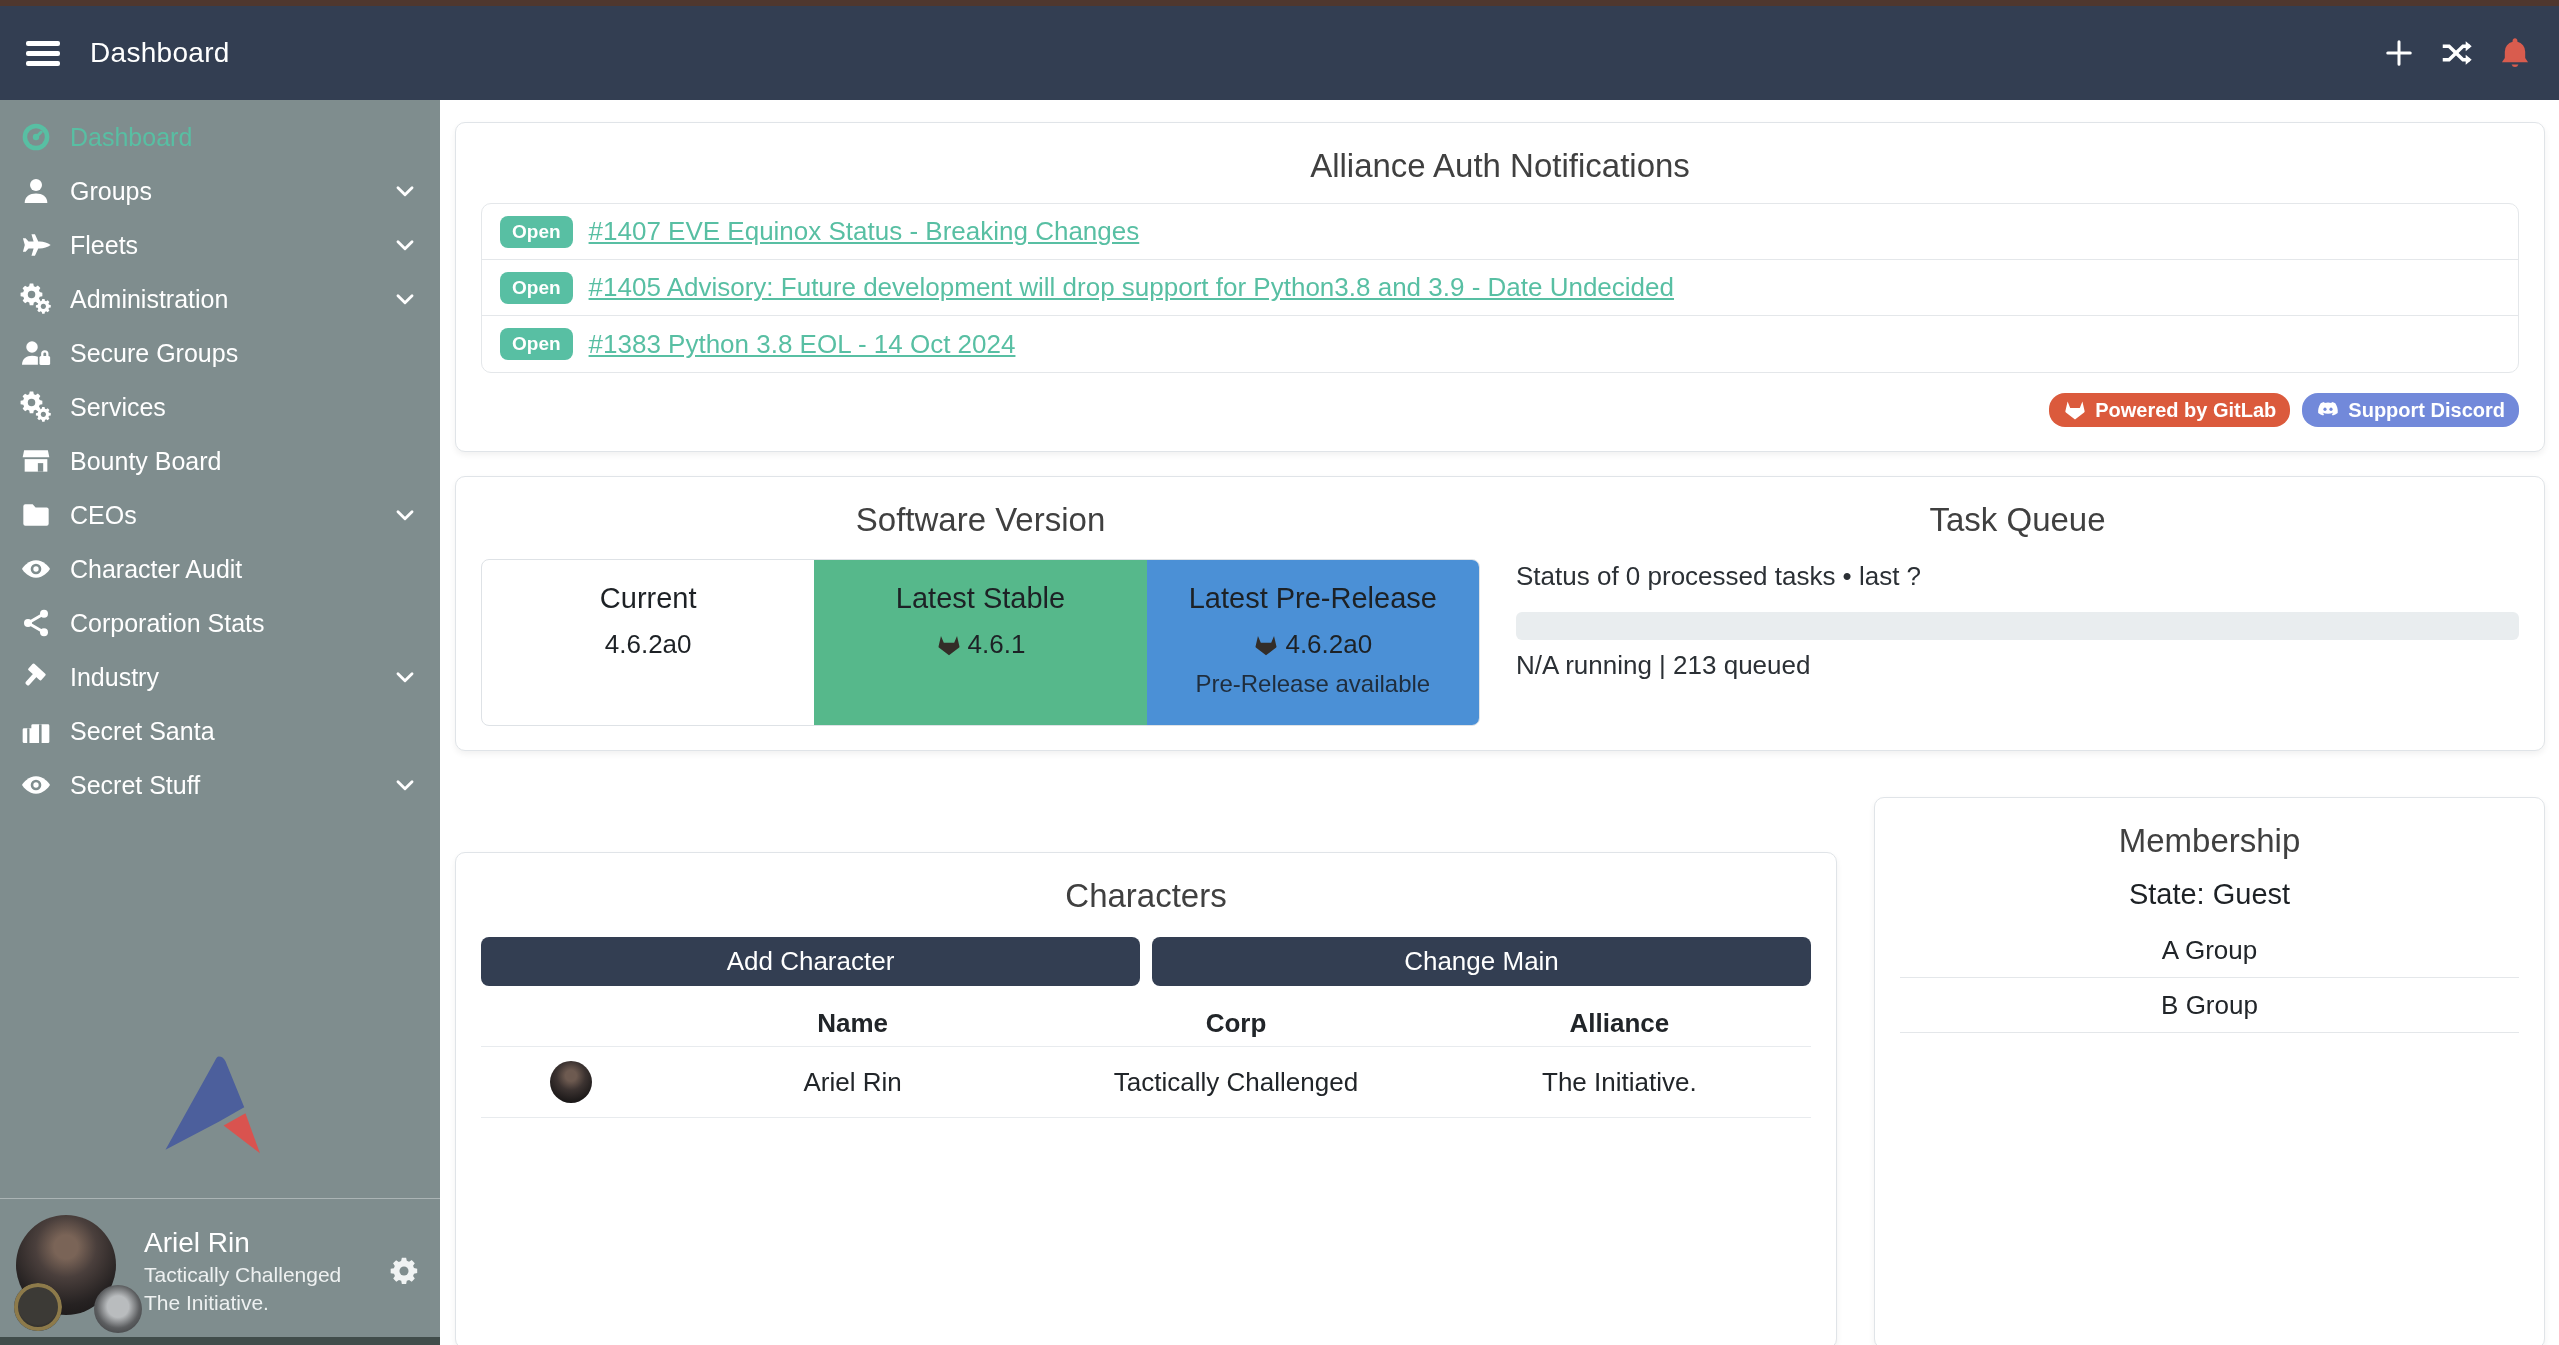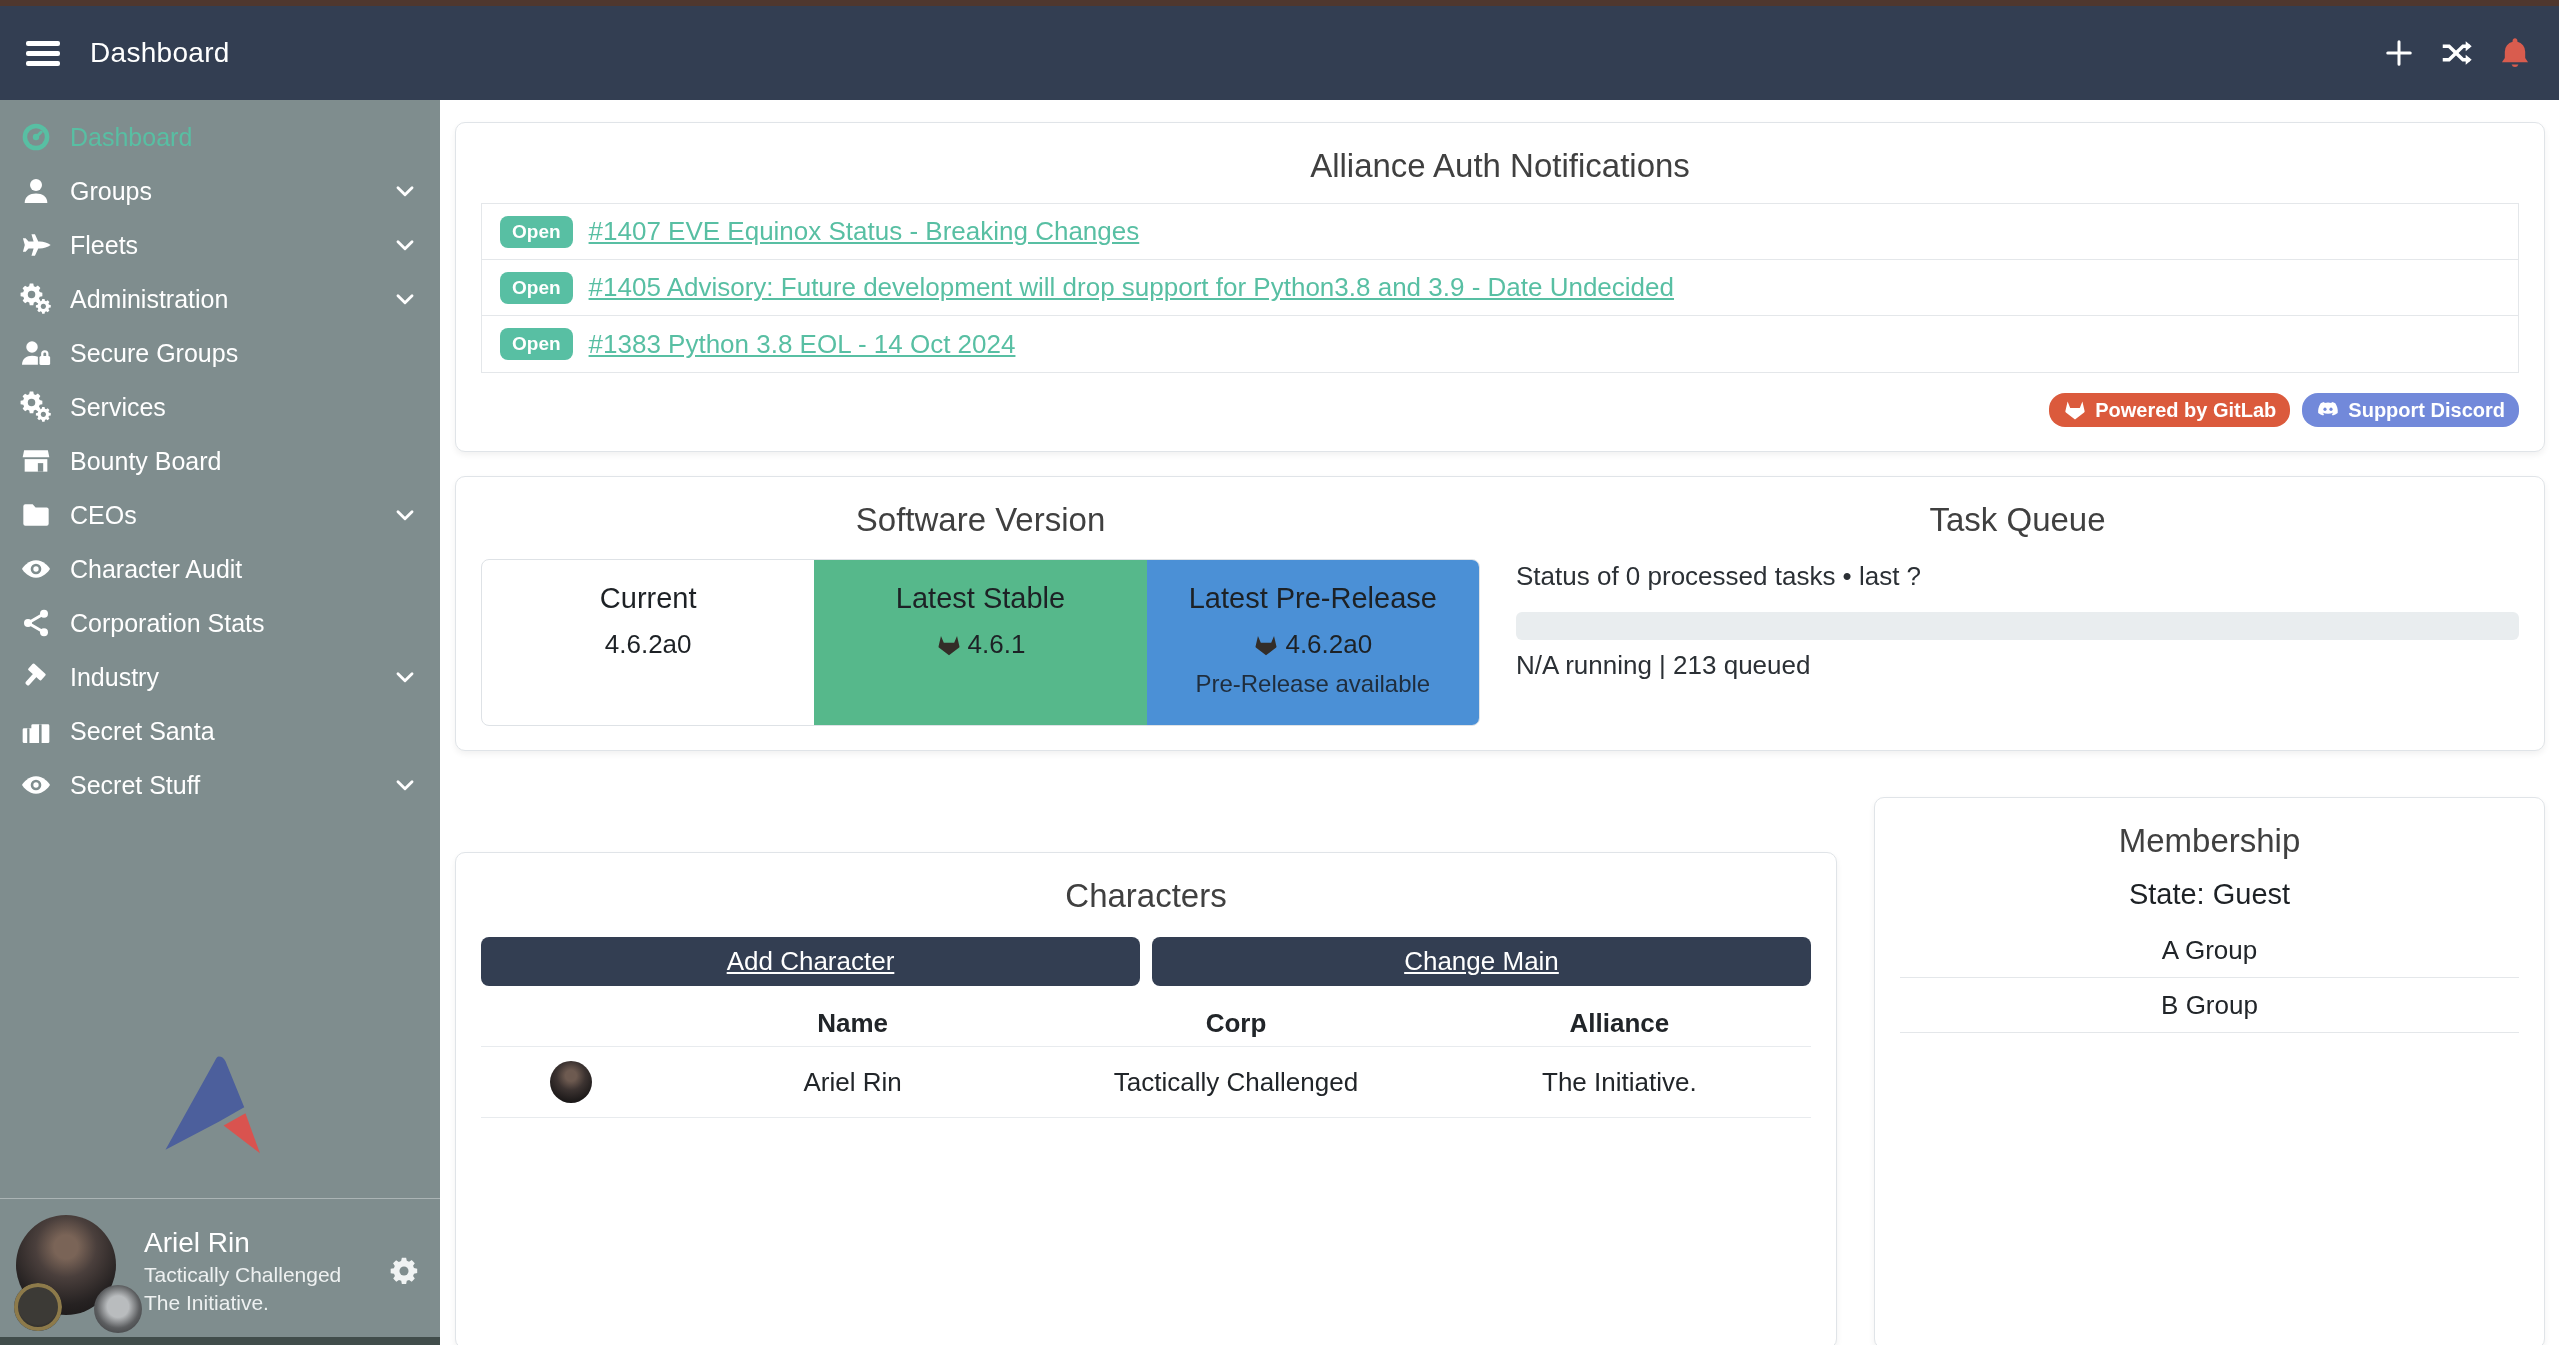--- a/index.html
+++ b/index.html
@@ -54,21 +54,21 @@
   .uf-corp,.uf-alli{font-size:21px;color:#eef1f1;margin-top:4px;}
   .uf-gear{width:32px;height:32px;color:#f0f3f3;flex:none;cursor:pointer;}
   .sb-strip{height:8px;background:#414d4b;flex:none;}
 
   
   .main{flex:1;padding:22px 14px 0 15px;background:#fff;overflow:hidden;}
   .card{background:#fff;border:1px solid var(--border);border-radius:10px;box-shadow:0 3px 6px rgba(0,0,0,.06);padding:24px 25px;}
   .card-title{font-size:33px;font-weight:500;text-align:center;color:#404040;}
 
   
-  .notif-list{margin-top:18px;border:1px solid #e4e7ea;border-radius:0;overflow:hidden;}
+  .notif-list{margin-top:18px;border:1px solid #e4e7ea;border-radius:10px;overflow:hidden;}
   .notif-row{height:56px;display:flex;align-items:center;padding:0 18px;border-bottom:1px solid #e4e7ea;}
   .notif-row:last-child{border-bottom:none;}
   .badge-open{background:var(--teal);color:#fff;font-size:19px;font-weight:bold;border-radius:8px;padding:5px 12px;margin-right:16px;flex:none;}
   .notif-link{color:var(--teal);font-size:26px;text-decoration:underline;cursor:pointer;}
   .notif-badges{margin-top:20px;display:flex;justify-content:flex-end;gap:12px;}
   .pill{display:flex;align-items:center;gap:8px;color:#fff;font-size:20px;font-weight:bold;border-radius:16px;padding:5px 14px;cursor:pointer;}
   .pill.gitlab{background:var(--gitlab);}
   .pill.discord{background:var(--discord);--holec2:var(--discord);}
   .pill .pic{width:24px;height:24px;}
 
@@ -88,21 +88,21 @@
   .tq-status{margin-top:22px;font-size:26px;color:#2b3035;}
   .tq-bar{margin-top:20px;height:28px;background:#e9edef;border-radius:6px;overflow:hidden;}
   .tq-fill{height:100%;background:var(--teal);width:0%;}
   .tq-counts{margin-top:10px;font-size:26px;color:#2b3035;}
 
   
   .row3{display:flex;gap:37px;margin-top:46px;align-items:flex-end;}
   .card-chars{width:1382px;flex:none;height:497px;}
   .card-member{flex:1;height:552px;}
   .btn-row{display:flex;gap:12px;margin-top:22px;}
-  .btn-dark{flex:1;height:49px;background:var(--navy);color:#fff;font-size:26px;border:none;border-radius:8px;cursor:pointer;font-family:inherit;text-decoration:underline;}
+  .btn-dark{flex:1;height:49px;background:var(--navy);color:#fff;font-size:26px;border:none;border-radius:8px;cursor:pointer;font-family:inherit;}
   .chars-table{margin-top:14px;}
   .ct-head{display:grid;grid-template-columns:180px 1fr 1fr 1fr;height:46px;align-items:center;text-align:center;font-weight:bold;font-size:26px;}
   .ct-row{display:grid;grid-template-columns:180px 1fr 1fr 1fr;height:72px;align-items:center;text-align:center;font-size:26px;border-top:1px solid #e8ebee;border-bottom:1px solid #e8ebee;}
   .ct-avatar{width:42px;height:42px;border-radius:50%;margin:0 auto;background:radial-gradient(circle at 50% 35%,#6d5a50 0 16%,#3c3331 42%,#1c1919 75%);}
   .member-state{margin-top:18px;text-align:center;font-size:29px;color:#1d2125;}
   .member-row{height:55px;display:flex;align-items:center;justify-content:center;font-size:26px;border-bottom:1px solid #e4e7ea;}
 </style>
 </head>
 <body>
 

